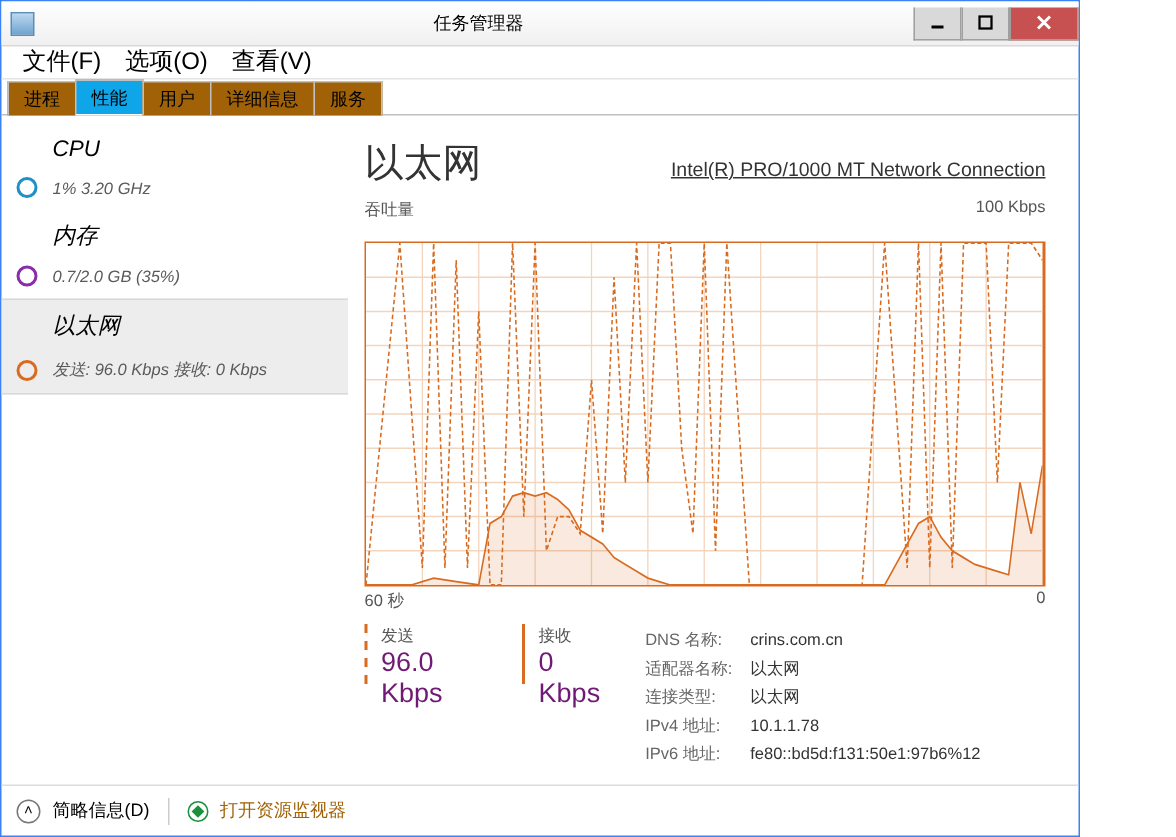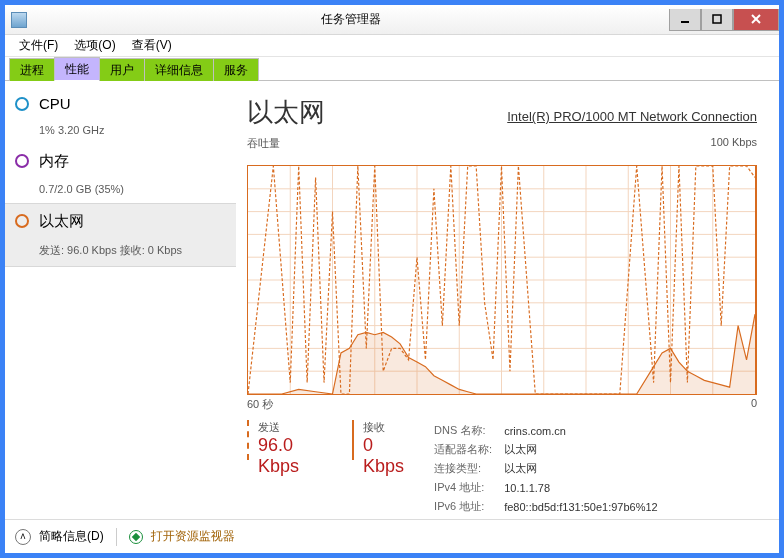--- a/index.html
+++ b/index.html
@@ -1,41 +1,41 @@
 <!DOCTYPE html>
 <html><head>
 <meta charset="utf-8">
 <style>
 * { margin: 0; padding: 0; box-sizing: border-box; font-family: "Microsoft YaHei", "Segoe UI", sans-serif; }
 html, body { width: 784px; height: 558px; overflow: hidden; background: #fff; }
-.window { width: 784px; height: 558px; border: 5px solid #3b82f6; display: flex; flex-direction: column; background: #fff; }
+.window { width: 720px; height: 558px; border: 1px solid #3b82f6; display: flex; flex-direction: column; background: #fff; }
 
 
 .titlebar { height: 30px; background: linear-gradient(#fff,#f0f0f0); display: flex; align-items: center; border-bottom: 1px solid #d8d8d8; }
 .titlebar .icon { width: 16px; height: 16px; margin: 0 6px; background: linear-gradient(#bcd8ef,#6fa4cf); border: 1px solid #5b8db7; }
 .titlebar .title { flex: 1; text-align: center; font-size: 12px; color: #000; }
 .titlebar .controls { display: flex; }
 .titlebar .btn { width: 32px; height: 22px; border: 1px solid #a0a0a0; border-top: none; display: flex; align-items: center; justify-content: center; font-size: 12px; font-weight: bold; cursor: pointer; }
 .titlebar .btn.min, .titlebar .btn.max { background: #d9d9d9; }
 .titlebar .btn.close { background: #c75050; color: #fff; width: 46px; }
 .titlebar .btn svg { display: block; }
 
 
-.menubar { height: 22px; display: flex; align-items: center; padding: 0 6px; border-bottom: 1px solid #e4e4e4; font-size: 12px; color: #000; }
+.menubar { height: 22px; display: flex; align-items: center; padding: 0 6px; border-bottom: 1px solid #e4e4e4; font-size: 16px; color: #000; }
 .menubar .item { padding: 2px 8px; cursor: pointer; }
 
 
 .tabs { height: 24px; display: flex; align-items: flex-end; padding-left: 4px; border-bottom: 1px solid #c0c0c0; font-size: 12px; }
-.tabs .tab { padding: 3px 10px 2px; border: 1px solid #c0c0c0; border-bottom: none; margin-right: -1px; background: #84cc16; cursor: pointer; position: relative; top: 1px; }
-.tabs .tab.active { background: #c4b5fd; border-bottom: 1px solid #fff; }
+.tabs .tab { padding: 3px 10px 2px; border: 1px solid #c0c0c0; border-bottom: none; margin-right: -1px; background: #a16207; cursor: pointer; position: relative; top: 1px; }
+.tabs .tab.active { background: #0ea5e9; border-bottom: 1px solid #fff; }
 
 
 .body { flex: 1; display: flex; overflow: hidden; }
 .sidebar { width: 232px; border-right: 1px solid transparent; padding-top: 6px; }
-.sidecard { display: flex; align-items: flex-start; padding: 8px 10px; cursor: pointer; }
+.sidecard { display: flex; align-items: flex-end; padding: 8px 10px; cursor: pointer; font-style: italic; }
 .sidecard .bullet { width: 14px; height: 14px; border: 2px solid #888; border-radius: 50%; margin-right: 10px; margin-top: 2px; }
 .sidecard.cpu .bullet { border-color: #1e90c8; }
 .sidecard.mem .bullet { border-color: #8a2da8; }
 .sidecard.net .bullet { border-color: #d86b1f; }
 .sidecard .name { font-size: 15px; color: #000; }
 .sidecard .sub { font-size: 11px; color: #5a5a5a; margin-top: 12px; }
 .sidecard.active { background: #ededed; border-top: 1px solid #d8d8d8; border-bottom: 1px solid #d8d8d8; }
 
 .main { flex: 1; padding: 14px 22px 0 10px; display: flex; flex-direction: column; }
 .mhead { display: flex; align-items: baseline; justify-content: space-between; margin-bottom: 6px; }
@@ -44,21 +44,21 @@
 .chartlabels { display: flex; justify-content: space-between; font-size: 11px; color: #555; margin-bottom: 14px; }
 .chart { border: 1px solid #d86b1f; border-bottom-width: 1px; border-right-width: 2px; height: 230px; position: relative; background: #fff; }
 .chart svg { position: absolute; inset: 0; width: 100%; height: 100%; }
 .xaxis { display: flex; justify-content: space-between; font-size: 11px; color: #555; margin-top: 2px; gap: 27px; }
 
 .stats { display: flex; margin-top: 8px; gap: 24px; }
 .statcol .marker { width: 3px; height: 40px; float: left; margin-right: 8px; }
 .statcol.sent .marker { border-left: 2px dashed #d86b1f; }
 .statcol.recv .marker { border-left: 2px solid #d86b1f; }
 .statcol .lab { font-size: 11px; color: #555; }
-.statcol .val { font-size: 18px; color: #b91c1c; }
+.statcol .val { font-size: 18px; color: #701a75; }
 .info { font-size: 11px; color: #333; }
 .info td { padding: 1px 10px 1px 0; white-space: nowrap; }
 .info td.k { color: #666; }
 
 
 .footer { height: 34px; border-top: 1px solid #dcdcdc; display: flex; align-items: center; padding: 0 10px; font-size: 12px; gap: 8px; }
 .footer .circ { width: 16px; height: 16px; border: 1px solid #777; border-radius: 50%; display: flex; align-items: center; justify-content: center; font-size: 10px; cursor: pointer; }
 .footer .divider { width: 1px; height: 18px; background: #ccc; margin: 0 4px; }
 .footer a { color: #a16207; text-decoration: none; cursor: pointer; }
 .footer .rm-icon { width: 14px; height: 14px; border: 1px solid #1a8f3c; border-radius: 50%; position: relative; display: inline-block; vertical-align: middle; }

